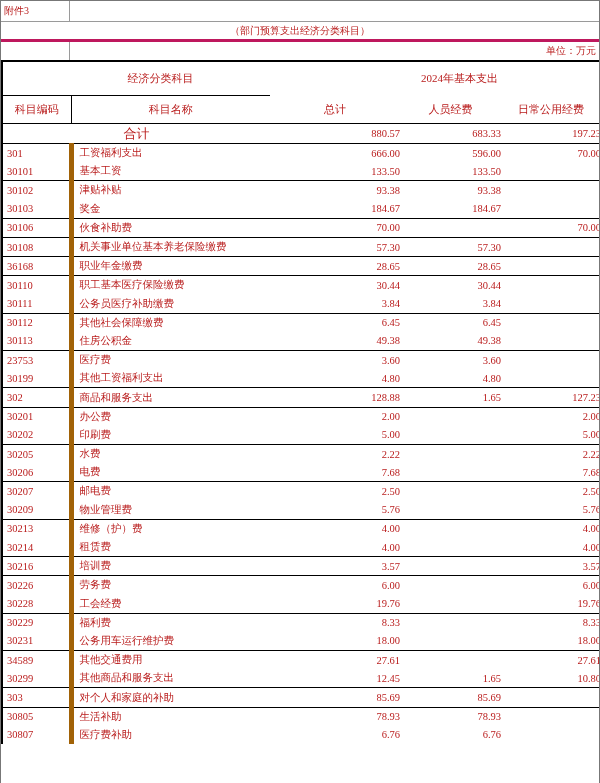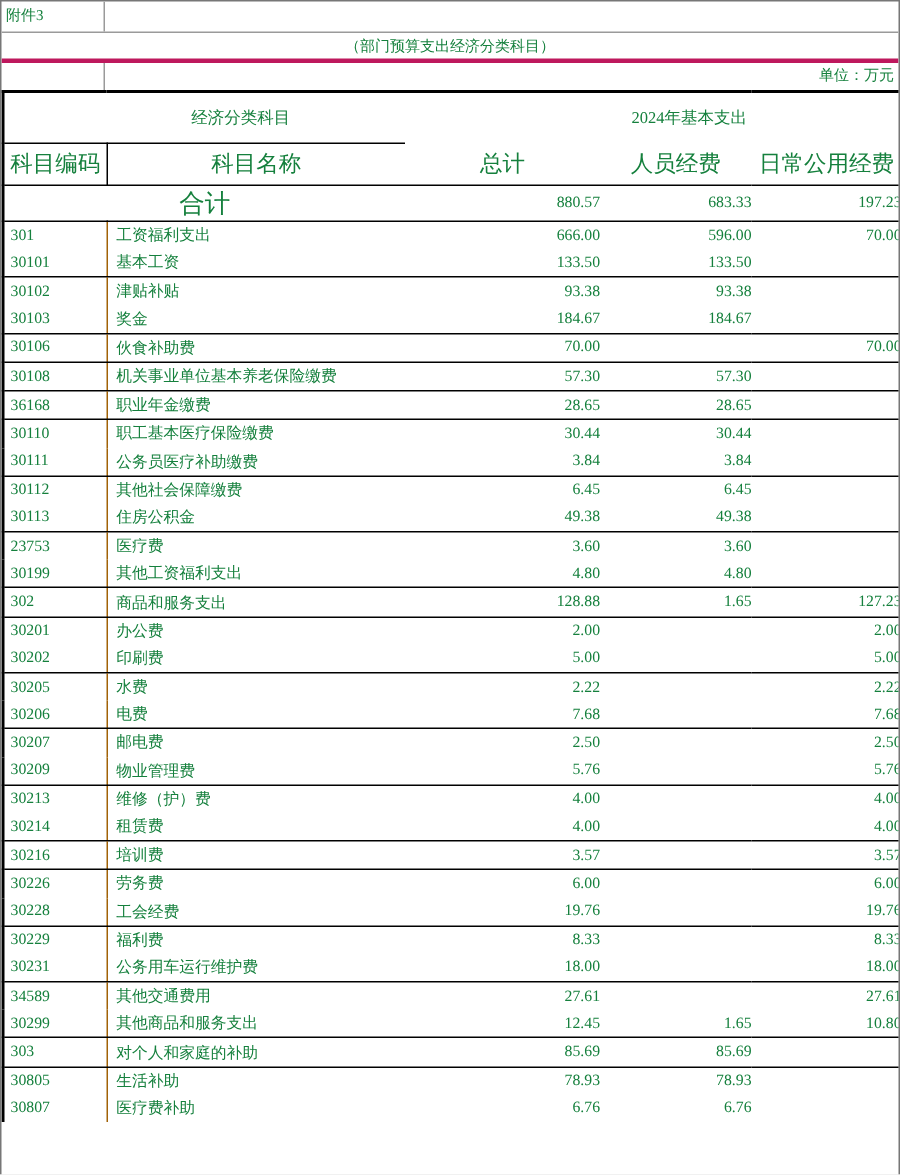--- a/index.html
+++ b/index.html
@@ -1,21 +1,21 @@
 <!DOCTYPE html>
 <html><head>
 <meta charset="utf-8">
 <style>
   html,body{margin:0;padding:0;background:#e8e8e8;}
   .sheet{
     position:relative;
     width:600px;height:783px;
     margin:0 auto;
     background:#ffffff;
-    color:#15803d;
+    color:#b91c1c;
     font-family:"Liberation Serif","DejaVu Serif",serif;
     overflow:hidden;
     box-sizing:border-box;
     border-top:1px solid #777;
     border-left:1px solid #777;
     border-right:1px solid #777;
   }
   
   .row-a{display:flex;height:21px;border-bottom:1px solid #9a9a9a;box-sizing:border-box;}
   .row-a .cell-attach{
@@ -37,27 +37,27 @@
   .row-d .unit{flex:1;text-align:right;font-size:10px;line-height:17px;padding-right:3px;}
   
   table.budget{
     width:600px;table-layout:fixed;border-collapse:collapse;
     border-top:2px solid #000;border-left:2px solid #000;border-right:2px solid #000;
     font-size:10.5px;
   }
   table.budget td{padding:0;vertical-align:middle;overflow:hidden;white-space:nowrap;}
   tr.hr1 td{height:33px;text-align:center;font-size:11px;padding-left:48px;}
   tr.hr1 td.left-group{border-bottom:1px solid #000;}
-  tr.hr2 td{height:27px;text-align:center;font-size:15px;border-bottom:1px solid #000;}
+  tr.hr2 td{height:27px;text-align:center;font-size:11px;border-bottom:1px solid #000;}
   tr.hr2 td.c-code{border-right:1px solid #000;}
   tr.total td{height:19px;border-bottom:1px solid #000;}
-  tr.total td.lbl{text-align:center;font-size:17px;}
+  tr.total td.lbl{text-align:center;font-size:13px;}
   td.num{text-align:right;padding-right:3px;}
   tr.data td{height:18.2px;}
-  tr.data td.code{padding-left:4px;border-right:1px solid #a16207;}
+  tr.data td.code{padding-left:4px;border-right:5px solid #a16207;}
   tr.data td.name{padding-left:6px;}
   tr.data.sep td{border-bottom:1px solid #000;}
 </style>
 </head>
 <body>
 
 <div class="sheet">
 
   <div class="row-a">
     <div class="cell-attach">附件3</div>

